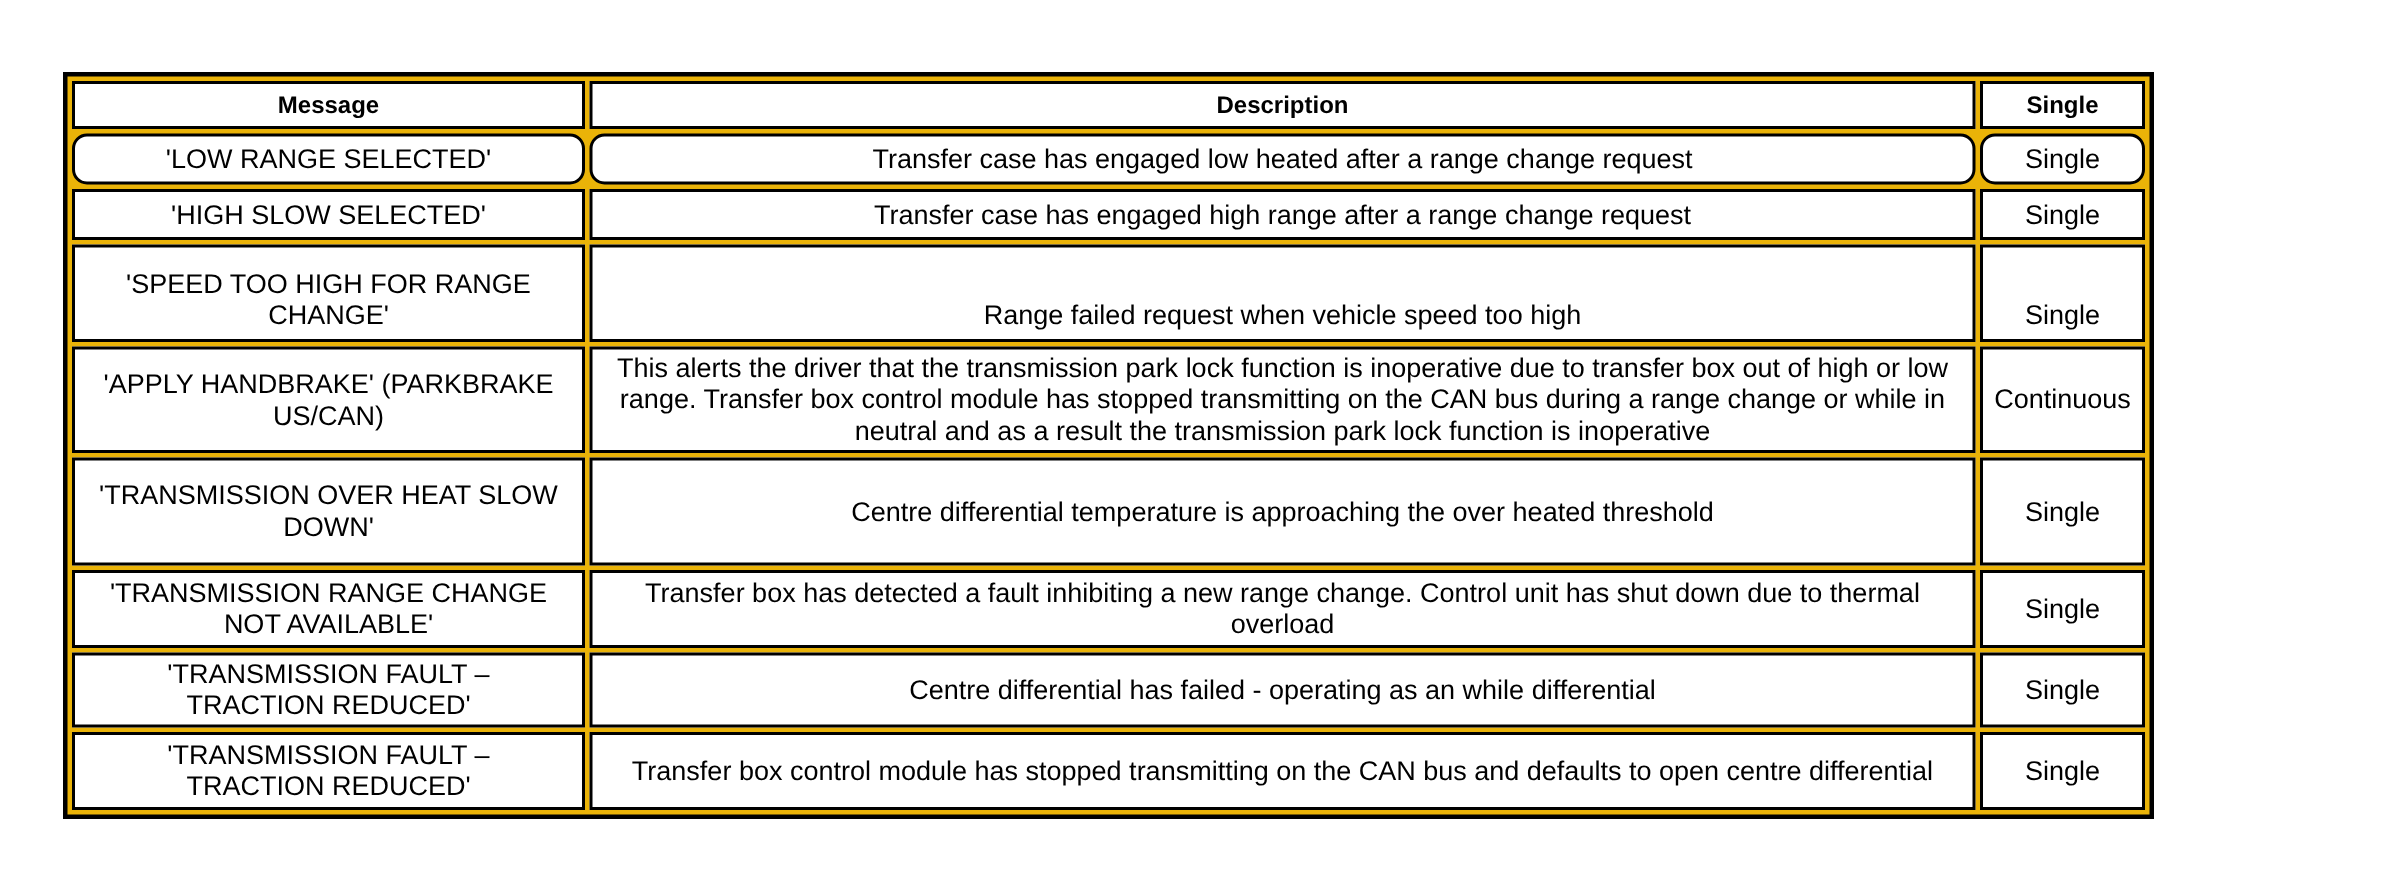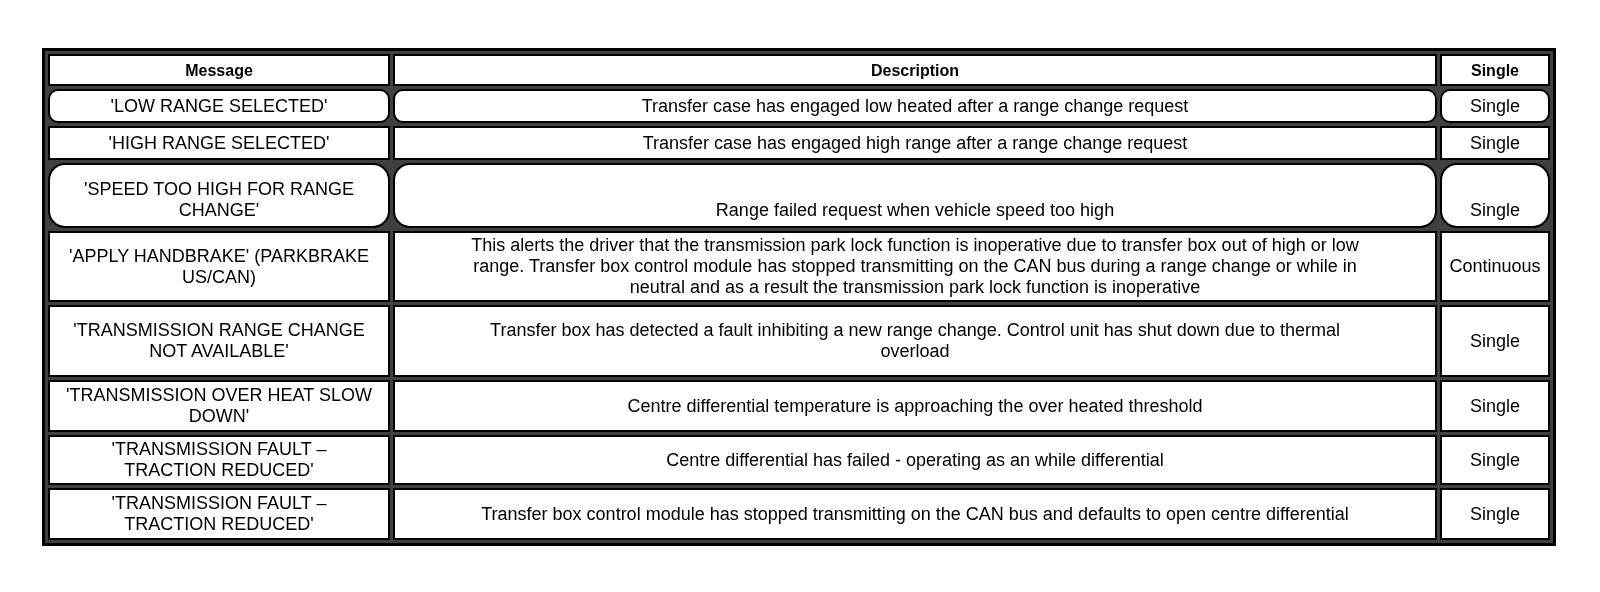--- a/index.html
+++ b/index.html
@@ -10,26 +10,26 @@
     color: #000000;
   }
   .page {
     width: 1600px;
     height: 592px;
     box-sizing: border-box;
     padding: 48px 42px 0 42px;
     background: #ffffff;
   }
   table.msg-table {
-    width: 1514px;
+    width: 1394px;
     table-layout: fixed;
     border-collapse: separate;
     border-spacing: 3px;
     border: 3px solid #000000;
-    background: #404040;
+    background: #eab308;
   }
   col.col-message    { width: 342px; }
   col.col-description{ width: auto;  }
   col.col-chime      { width: 110px; }
 
   th, td {
     border: 2px solid #000000;
     text-align: center;
     vertical-align: middle;
     padding: 2px 4px;
@@ -43,21 +43,21 @@
     font-weight: bold;
     height: 24px;
   }
   td {
     font-size: 18px;
   }
 
   
   tbody tr:nth-child(1) td { height: 26px; border-radius: 10px; }
   tbody tr:nth-child(2) td { height: 26px; }
-  tbody tr:nth-child(3) td { height: 54px; border-radius: 17px; }
+  tbody tr:nth-child(3) td { height: 54px; }
   tbody tr:nth-child(4) td { height: 44px; }
   tbody tr:nth-child(5) td { height: 64px; }
   tbody tr:nth-child(6) td { height: 44px; }
   tbody tr:nth-child(7) td { height: 40px; }
   tbody tr:nth-child(8) td { height: 44px; }
   tbody tr:nth-child(9) td { height: 52px; }
 
   
   tbody tr.valign-bottom td {
     vertical-align: bottom;
@@ -81,49 +81,49 @@
         <th>Single</th>
       </tr>
     </thead>
     <tbody>
       <tr>
         <td>'LOW RANGE SELECTED'</td>
         <td>Transfer case has engaged low heated after a range change request</td>
         <td>Single</td>
       </tr>
       <tr>
-        <td>'HIGH RANGE SELECTED'</td>
+        <td>'HIGH SLOW SELECTED'</td>
         <td>Transfer case has engaged high range after a range change request</td>
         <td>Single</td>
       </tr>
       <tr class="valign-bottom">
         <td>'SPEED TOO HIGH FOR RANGE
 CHANGE'</td>
         <td>Range failed request when vehicle speed too high</td>
         <td>Single</td>
       </tr>
       <tr>
         <td>'APPLY HANDBRAKE' (PARKBRAKE
 US/CAN)</td>
         <td>This alerts the driver that the transmission park lock function is inoperative due to transfer box out of high or low
 range. Transfer box control module has stopped transmitting on the CAN bus during a range change or while in
 neutral and as a result the transmission park lock function is inoperative</td>
         <td>Continuous</td>
       </tr>
       <tr>
+        <td>'TRANSMISSION OVER HEAT SLOW
+DOWN'</td>
+        <td>Centre differential temperature is approaching the over heated threshold</td>
+        <td>Single</td>
+      </tr>
+      <tr>
         <td>'TRANSMISSION RANGE CHANGE
 NOT AVAILABLE'</td>
         <td>Transfer box has detected a fault inhibiting a new range change. Control unit has shut down due to thermal
 overload</td>
-        <td>Single</td>
-      </tr>
-      <tr>
-        <td>'TRANSMISSION OVER HEAT SLOW
-DOWN'</td>
-        <td>Centre differential temperature is approaching the over heated threshold</td>
         <td>Single</td>
       </tr>
       <tr>
         <td>'TRANSMISSION FAULT –
 TRACTION REDUCED'</td>
         <td>Centre differential has failed - operating as an while differential</td>
         <td>Single</td>
       </tr>
       <tr>
         <td>'TRANSMISSION FAULT –

